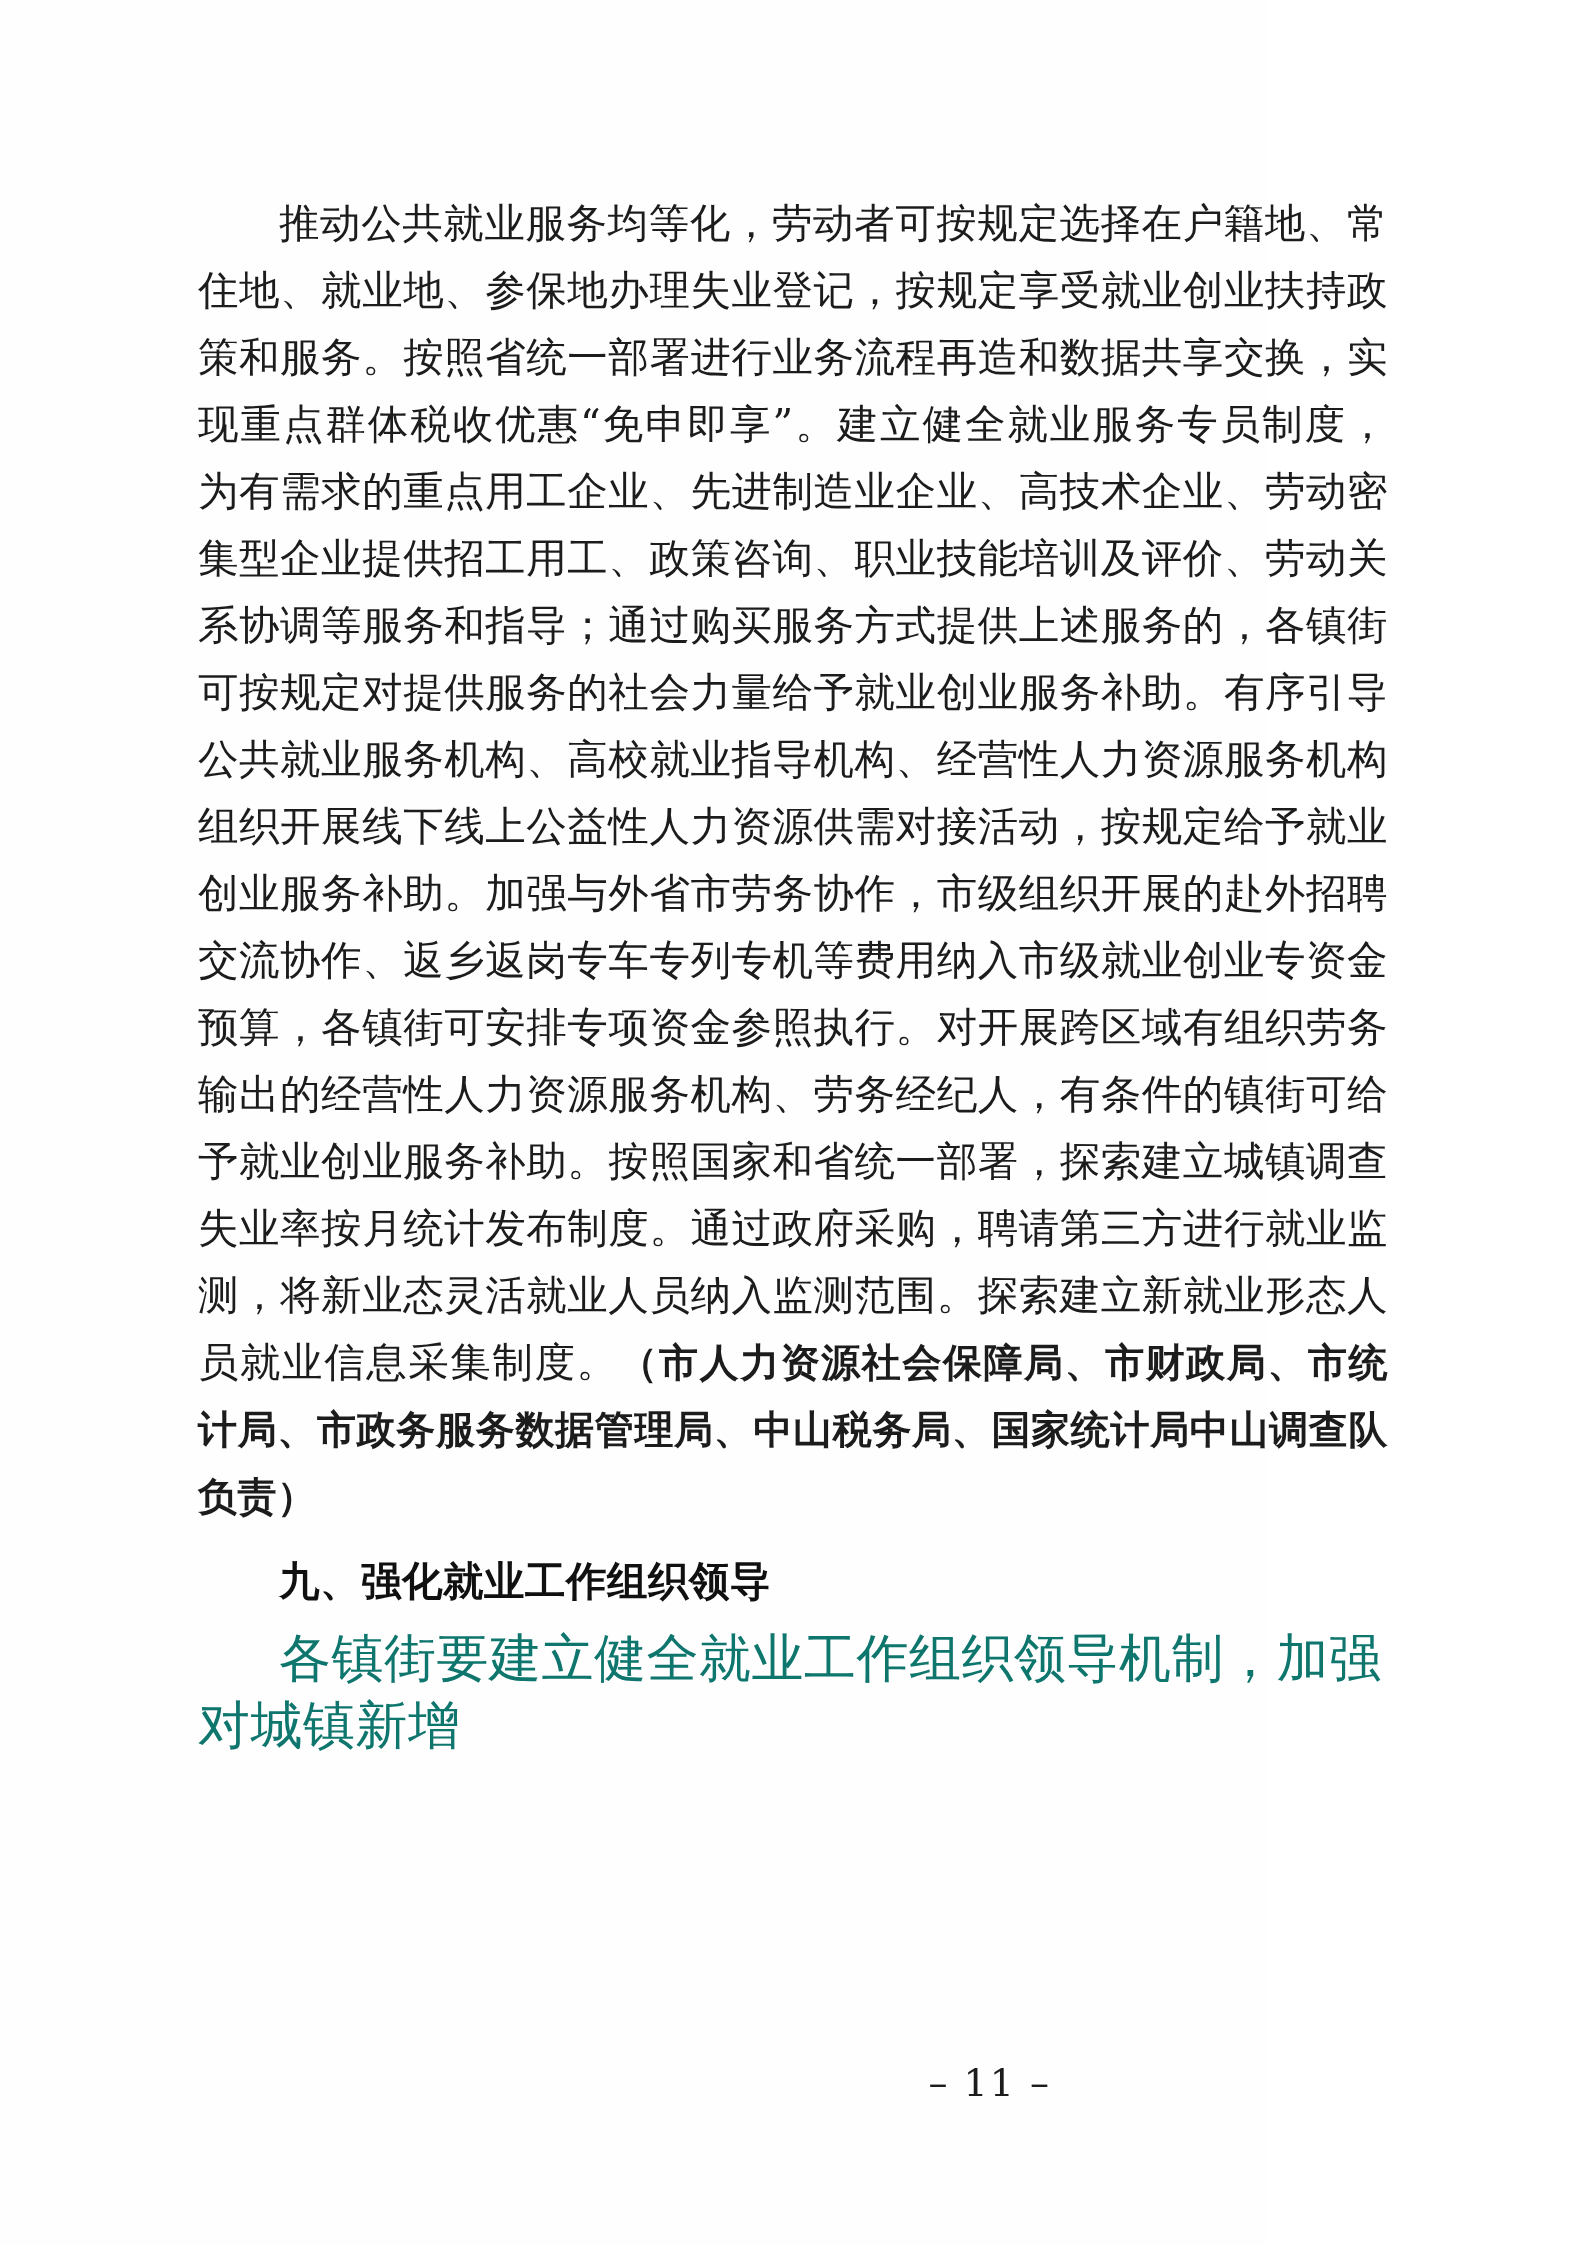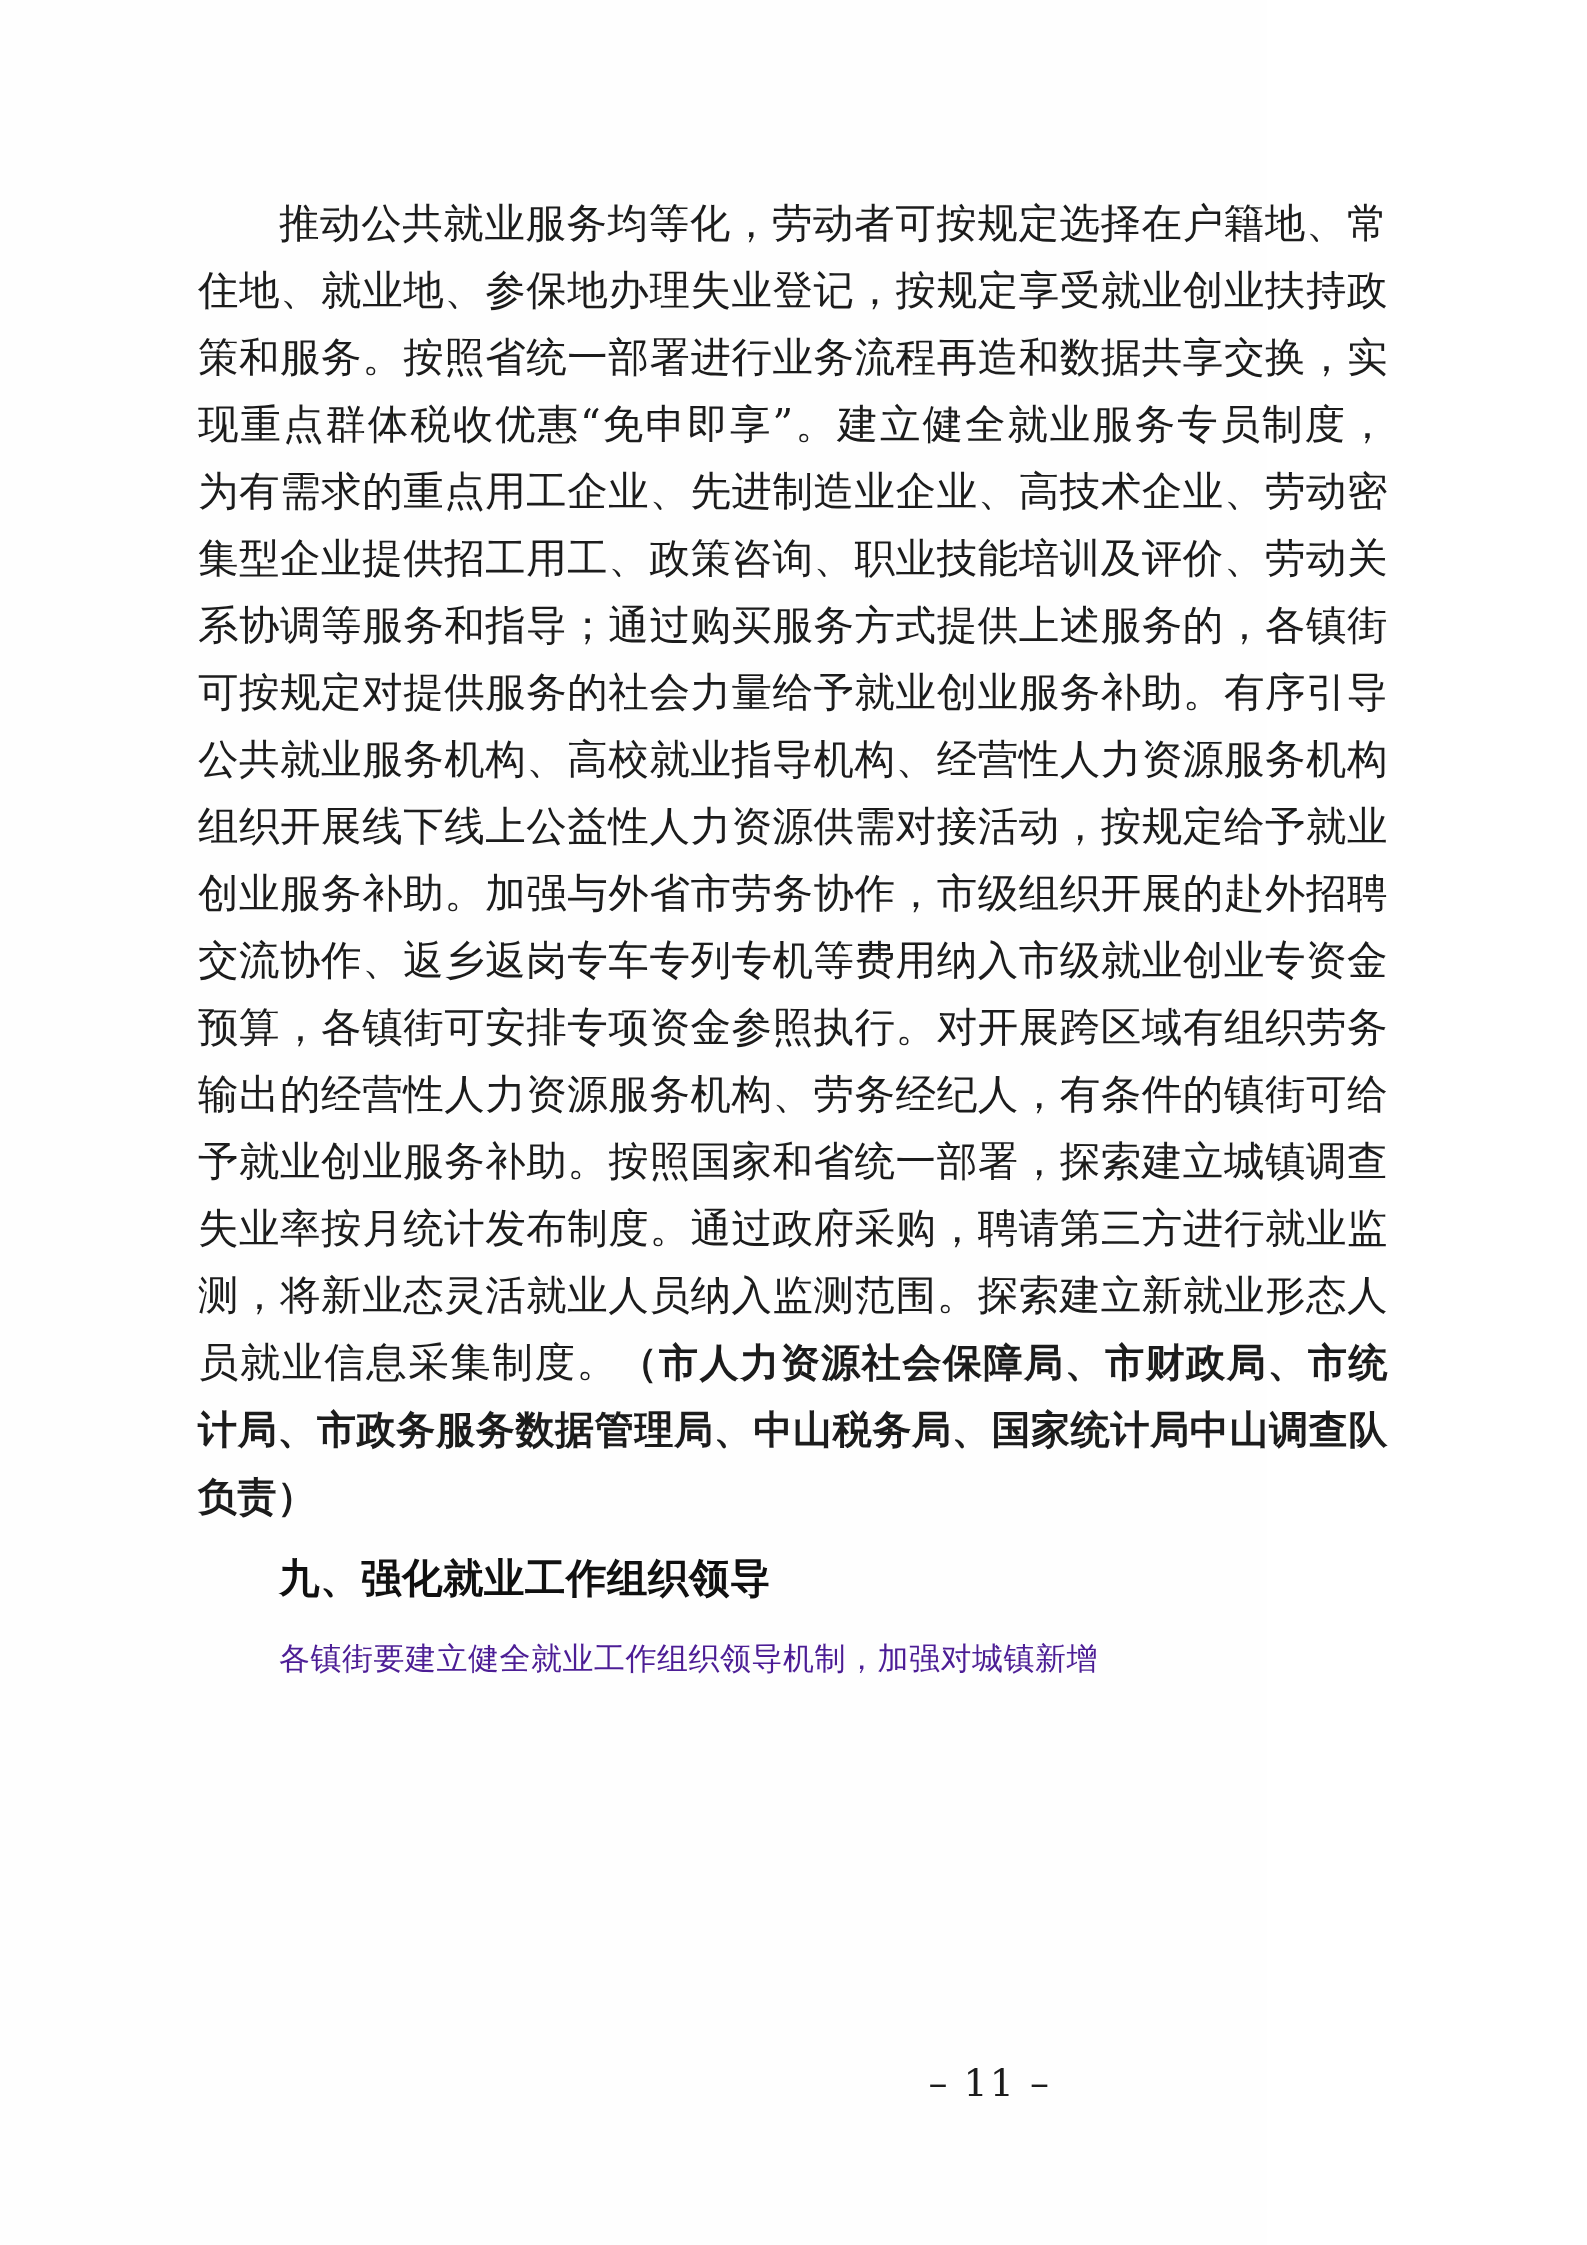--- a/index.html
+++ b/index.html
@@ -39,31 +39,31 @@
     margin: 0;
     color: #1c1c1c;
     font-weight: 400;
   }
   .heading {
     font-size: 40.5px;
     line-height: 67px;
     letter-spacing: 0.5px;
     text-indent: 81px;
     margin: 18px 0 0 0;
-    font-family: Liberation Mono, monospace;
+    font-family: Liberation Serif, serif;
     font-weight: 700;
     color: #101010;
   }
   .para2 {
-    font-size: 31px;
+    font-size: 52px;
     line-height: 67px;
     letter-spacing: 0.5px;
     text-indent: 81px;
     margin: 10px 0 0 0;
-    color: #4c1d95;
+    color: #0f766e;
   }
   .strong-run {
     font-weight: 700;
     font-family: "DejaVu Sans", "Liberation Sans", sans-serif;
     font-size: 39px;
   }
   .page-number {
     position: absolute;
     right: 216px;
     bottom: 140px;

